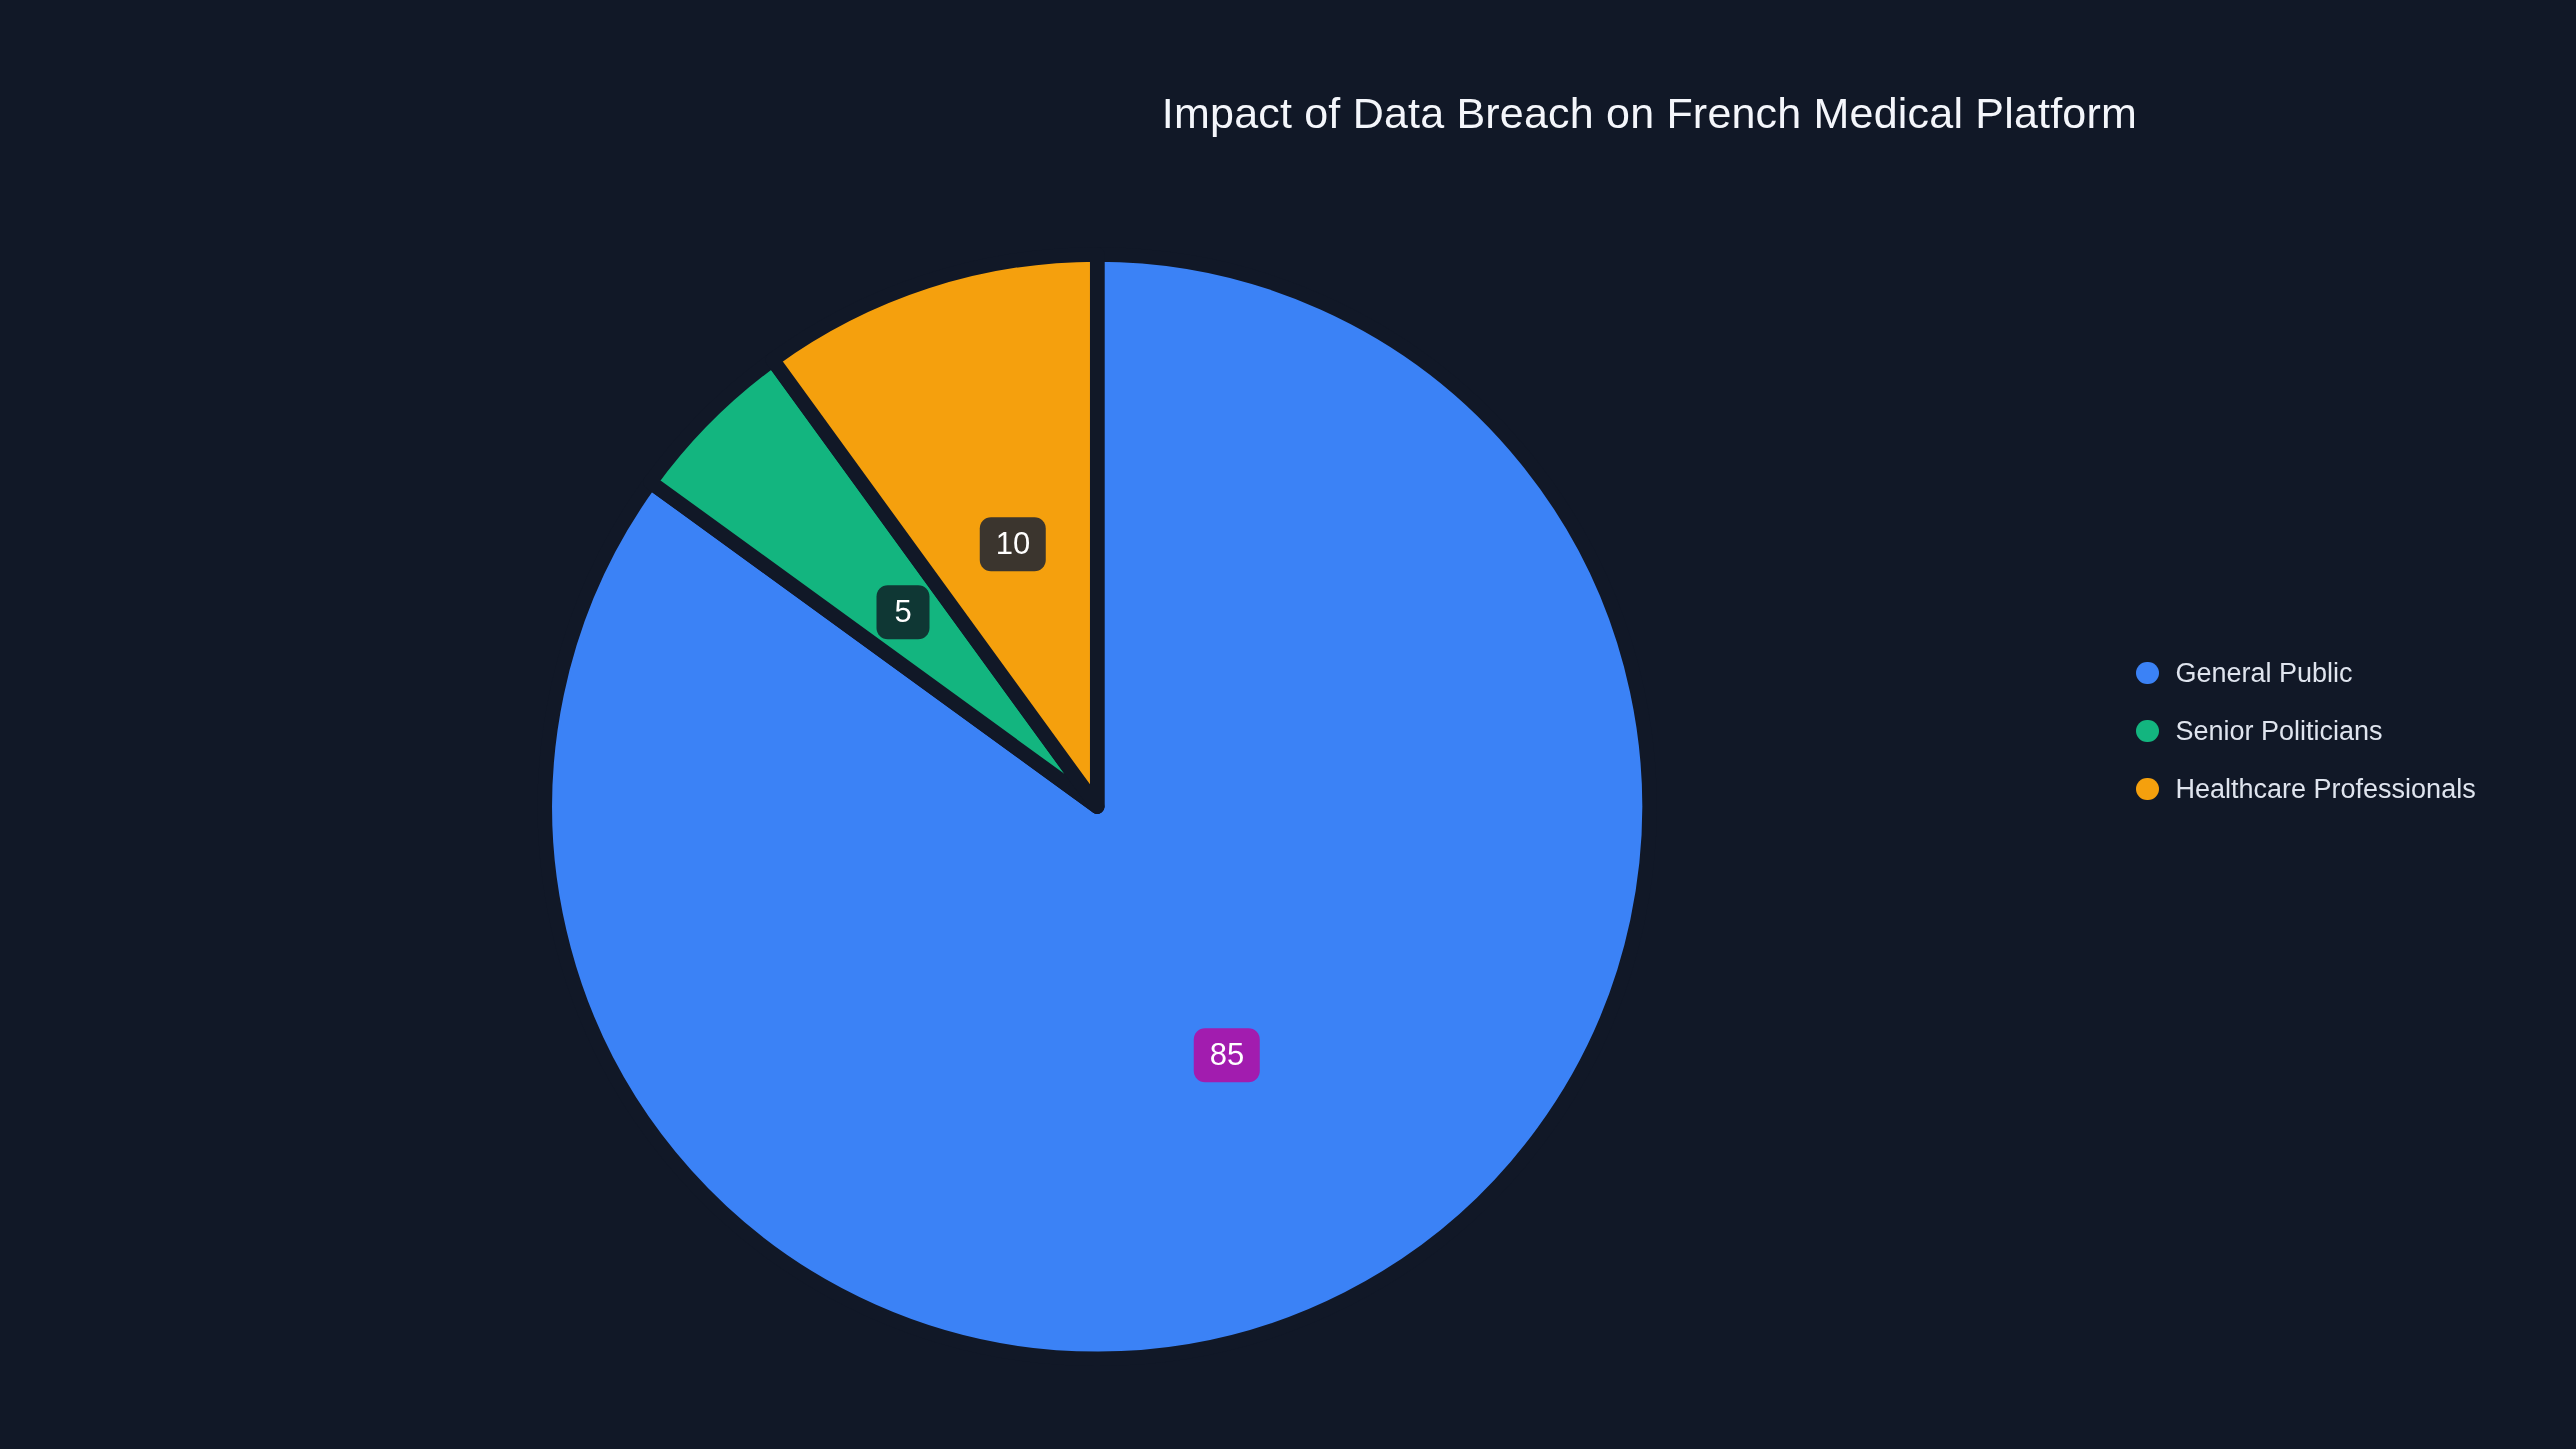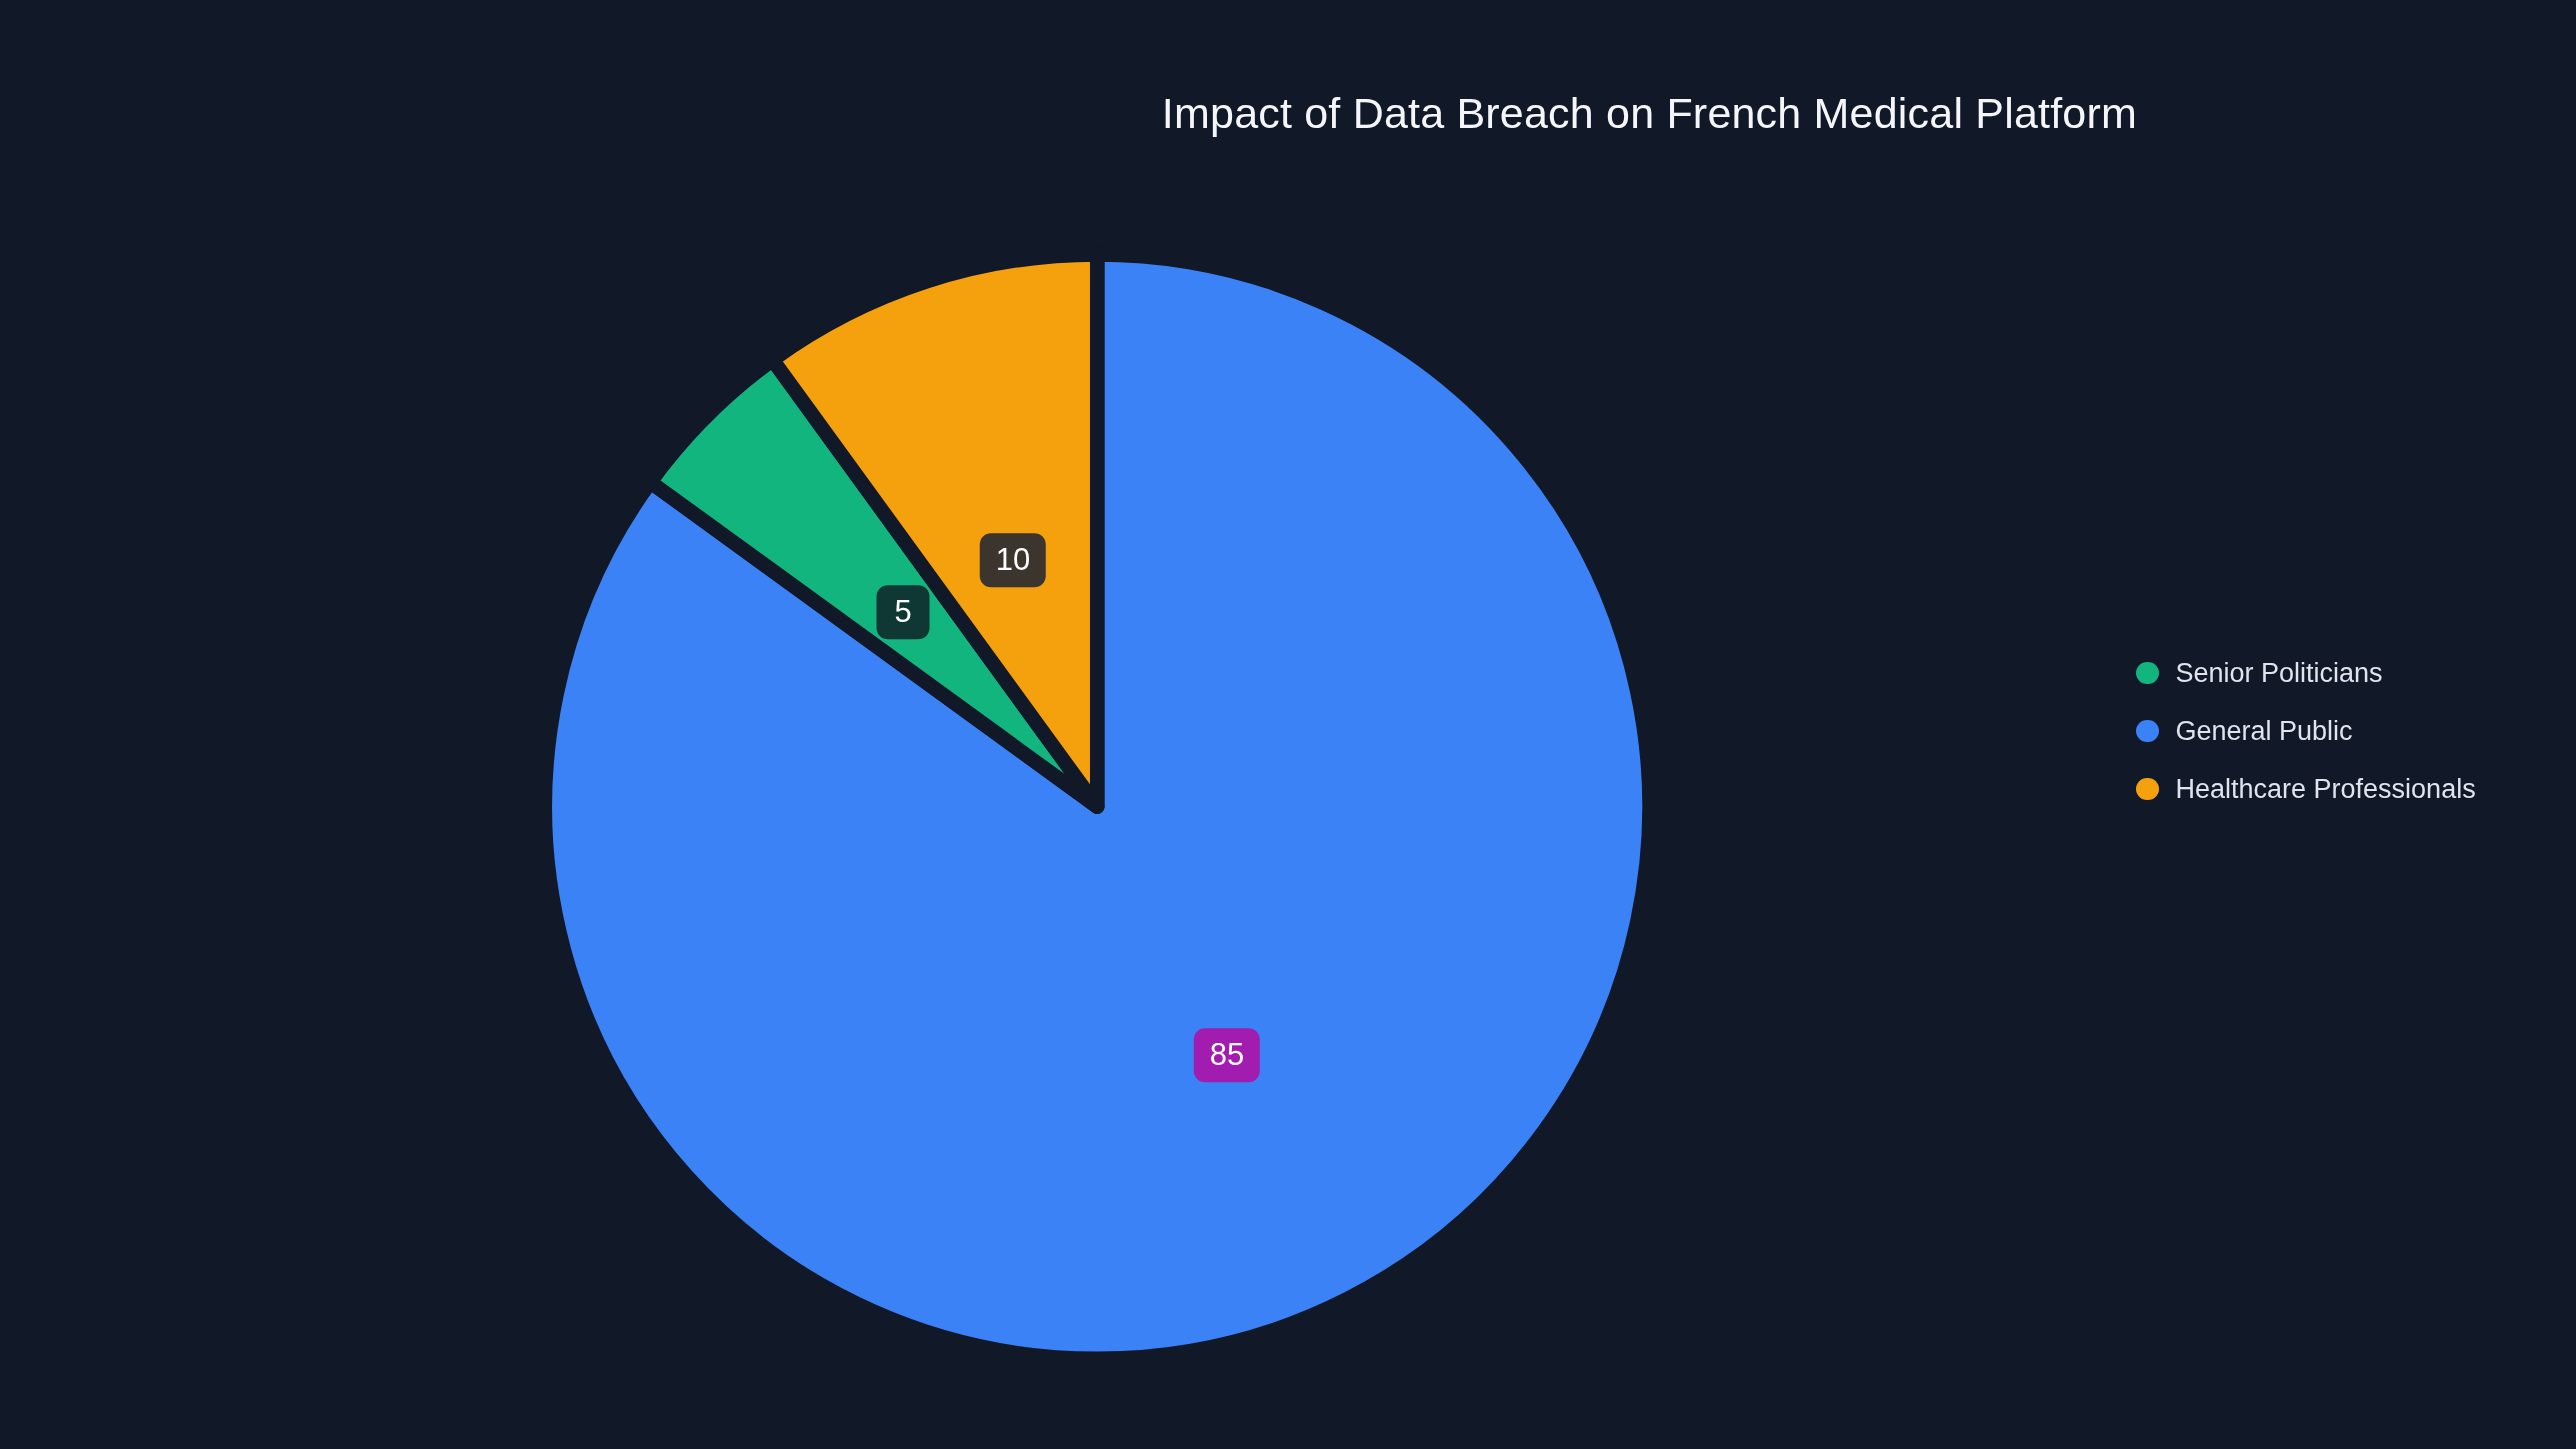--- a/index.html
+++ b/index.html
@@ -83,31 +83,31 @@
 
   <svg id="pie-svg" width="2576" height="1449" aria-hidden="true" viewBox="0 0 3200 1800">
       <path d="M 1363 1002 L 1363 316 A 686 686 0 1 1 808.014341858786 598.7793169273634 Z" fill="#3b82f6" stroke="#111827" stroke-width="18" stroke-linejoin="round"></path>
       <path d="M 1363 1002 L 808.014341858786 598.7793169273634 A 686 686 0 0 1 959.7793169273634 447.0143418587861 Z" fill="#13b57f" stroke="#111827" stroke-width="18" stroke-linejoin="round"></path>
       <path d="M 1363 1002 L 959.7793169273634 447.0143418587861 A 686 686 0 0 1 1362.9999999999998 316 Z" fill="#f5a00d" stroke="#111827" stroke-width="18" stroke-linejoin="round"></path>
     </svg>
 
   <div id="slice-label-layer">
       <div class="slice-label" style="left: 1227px; top: 1055px; background: #a21caf;">85</div>
       <div class="slice-label" style="left: 903px; top: 612px; background: rgb(15, 55, 52);">5</div>
-      <div class="slice-label" style="left: 1013px; top: 544px; background: rgb(59, 53, 46); margin-top: 16px;">10</div>
+      <div class="slice-label" style="left: 1013px; top: 544px; background: rgb(59, 53, 46);">10</div>
     </div>
 
   <div class="legend">
     <div class="legend-item">
+      <span class="legend-swatch" style="background:#3b82f6"></span>
+      <span class="legend-label">General Public</span>
+    </div>
+    <div class="legend-item">
       <span class="legend-swatch" style="background:#13b57f"></span>
       <span class="legend-label">Senior Politicians</span>
-    </div>
-    <div class="legend-item">
-      <span class="legend-swatch" style="background:#3b82f6"></span>
-      <span class="legend-label">General Public</span>
     </div>
     <div class="legend-item">
       <span class="legend-swatch" style="background:#f5a00d"></span>
       <span class="legend-label">Healthcare Professionals</span>
     </div>
   </div>
 
 </div>
 
 

